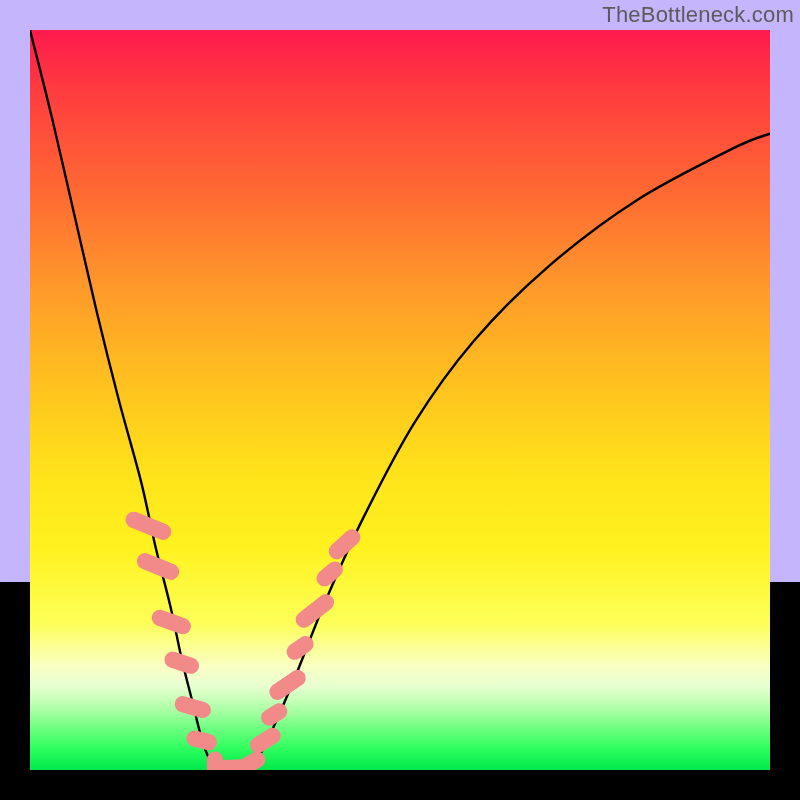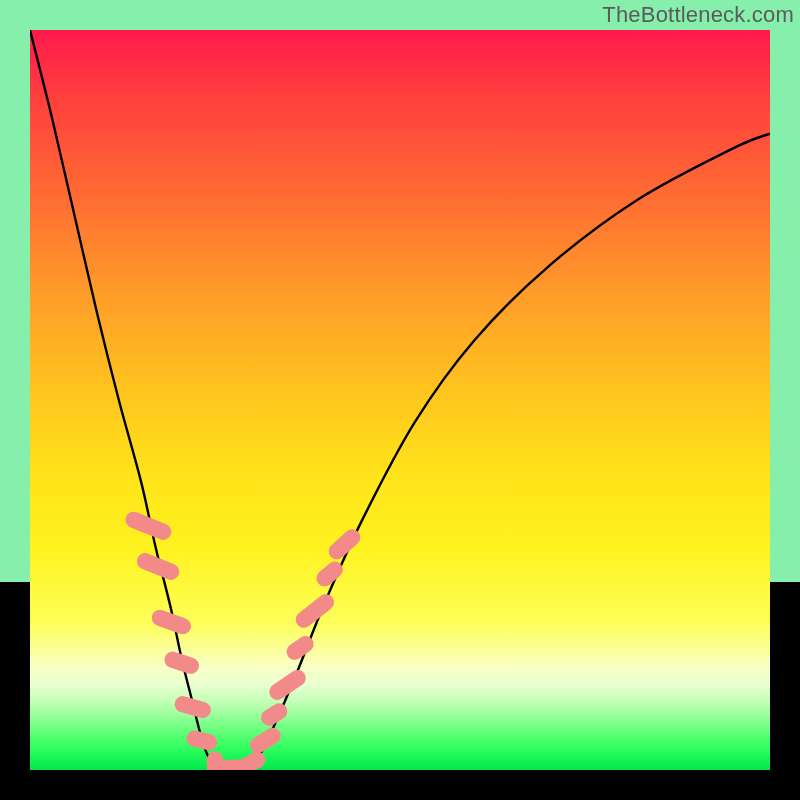--- a/index.html
+++ b/index.html
@@ -10,21 +10,21 @@
     overflow: hidden;
     background: #000;
     font-family: Arial, Helvetica, sans-serif;
   }
   .frame {
     position: absolute;
     top: 0;
     left: 0;
     width: 800px;
     height: 582px;
-    background: #86efac;
+    background: #c4b5fd;
   }
   .plot-area {
     position: absolute;
     top: 30px;
     left: 30px;
     width: 740px;
     height: 740px;
     background: linear-gradient(to bottom,
       #ff1a4d 0%,
       #ff3b3f 8%,

